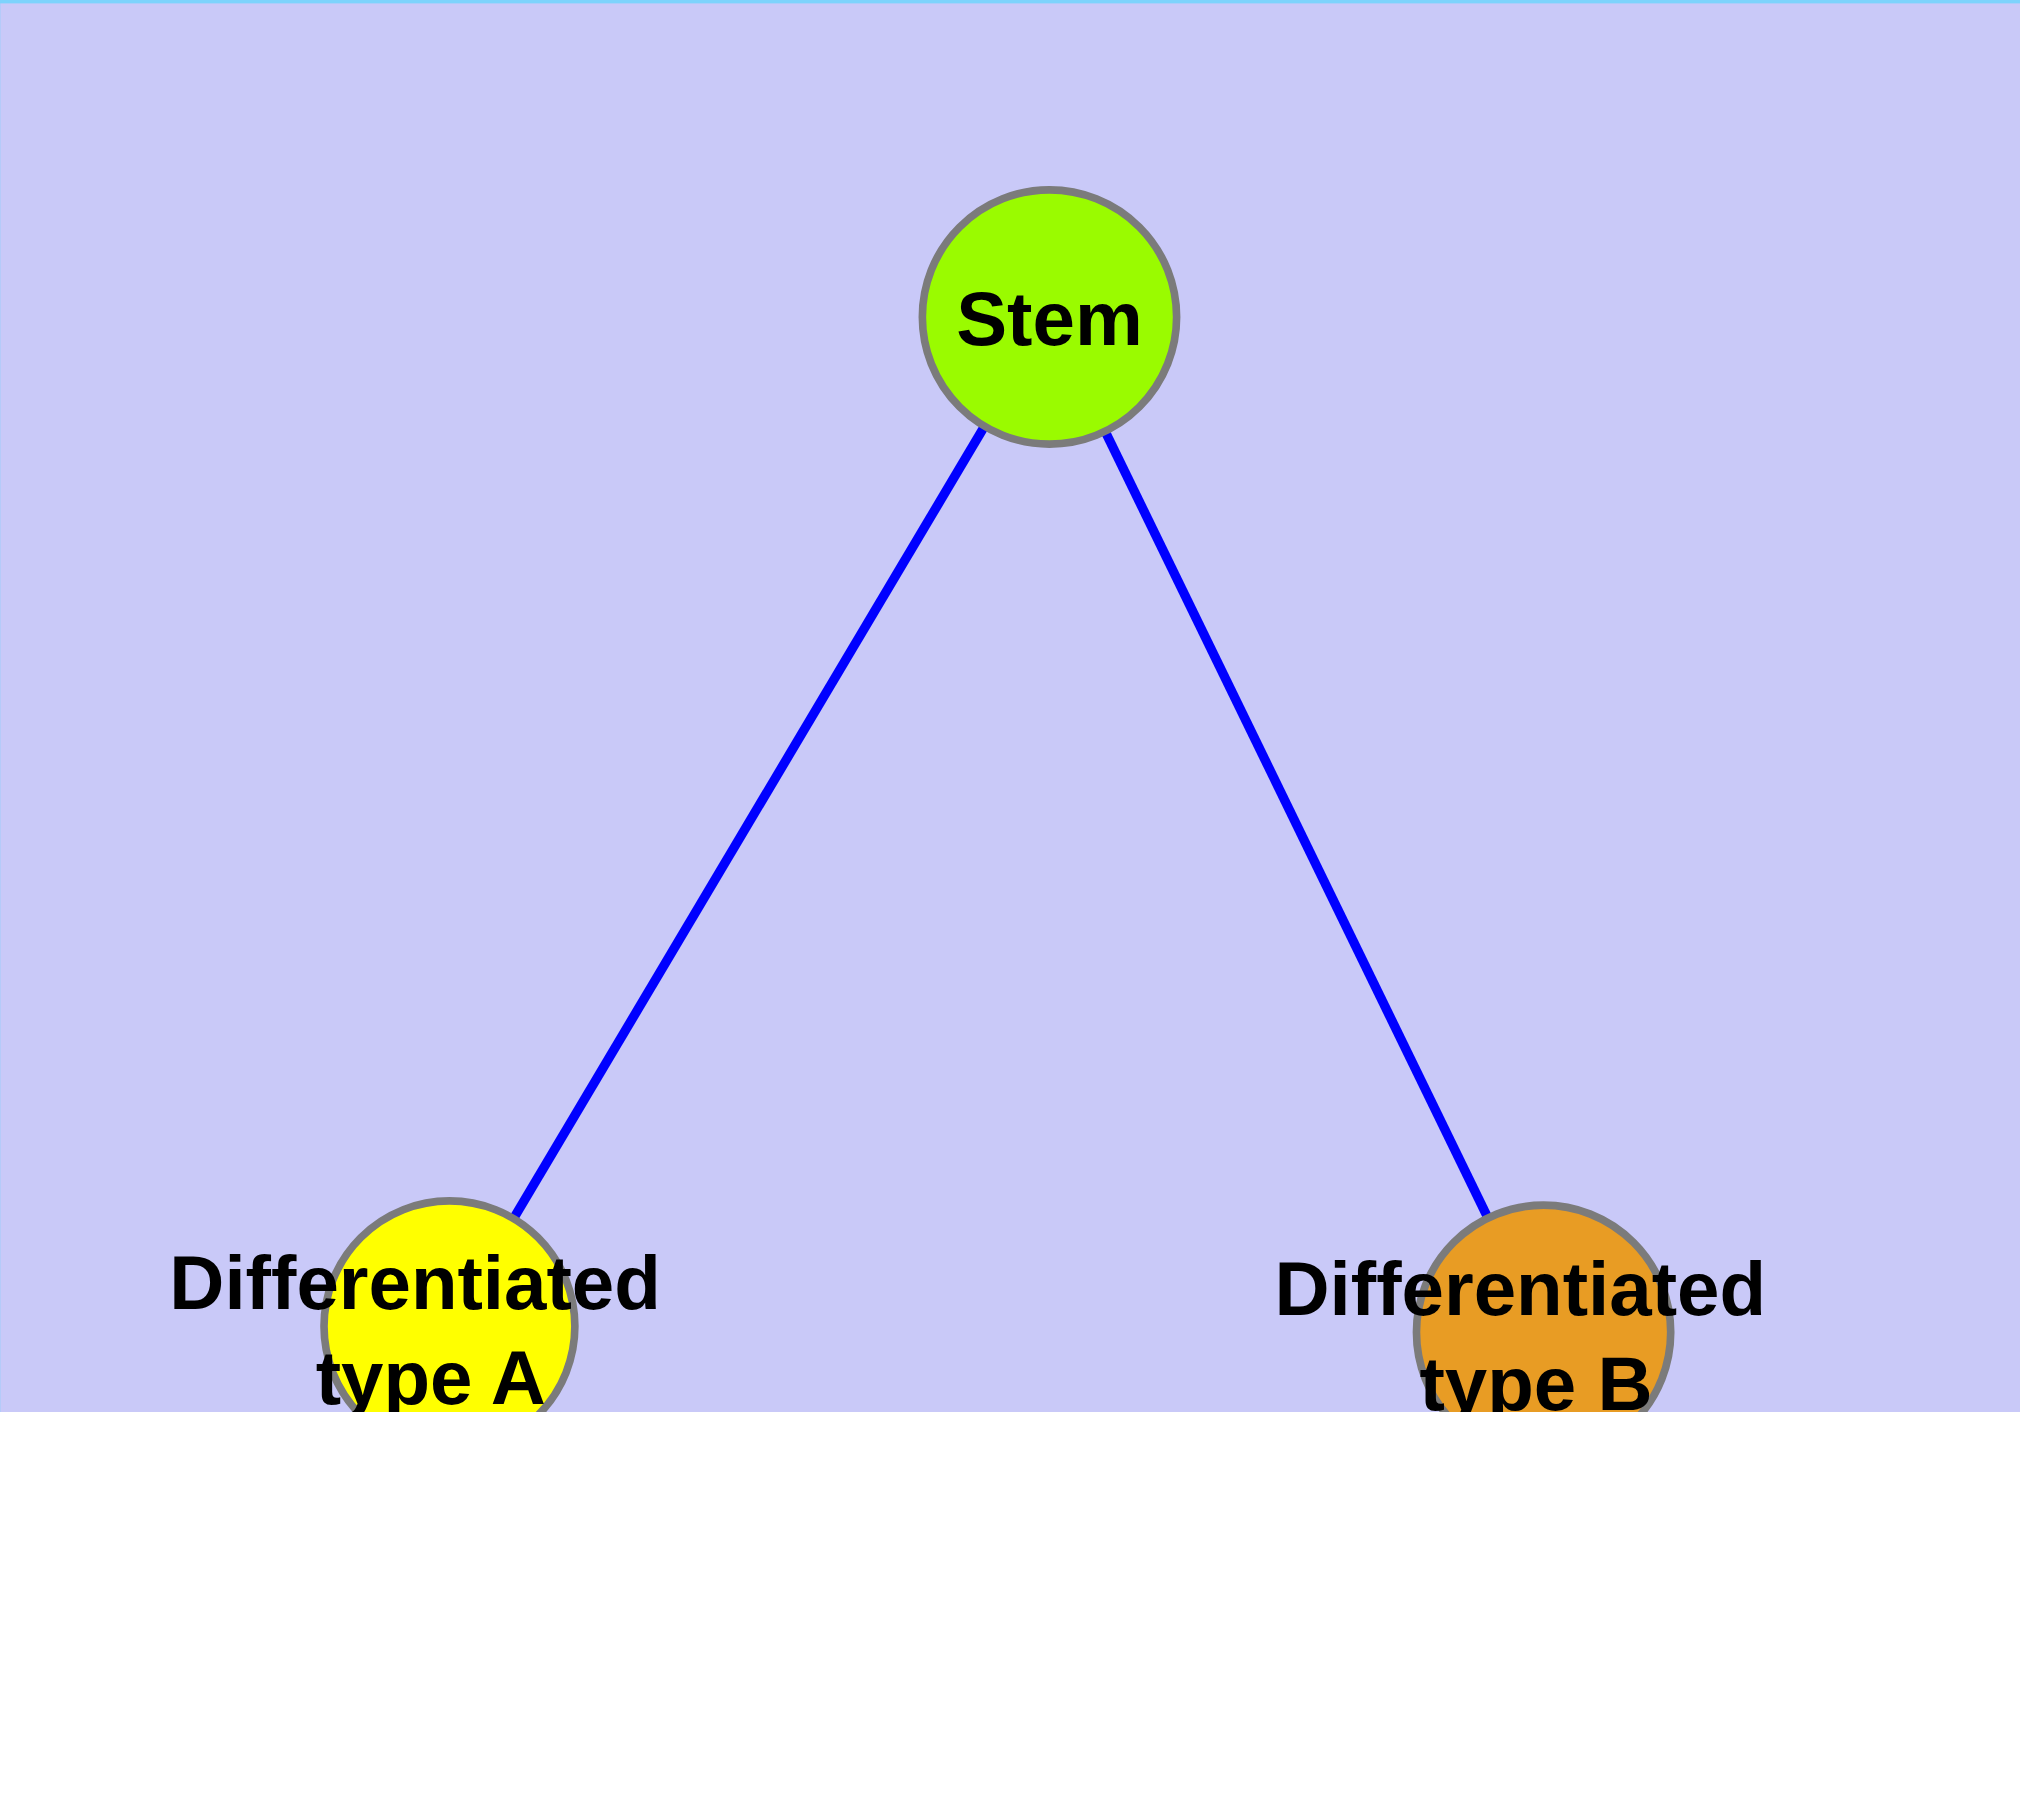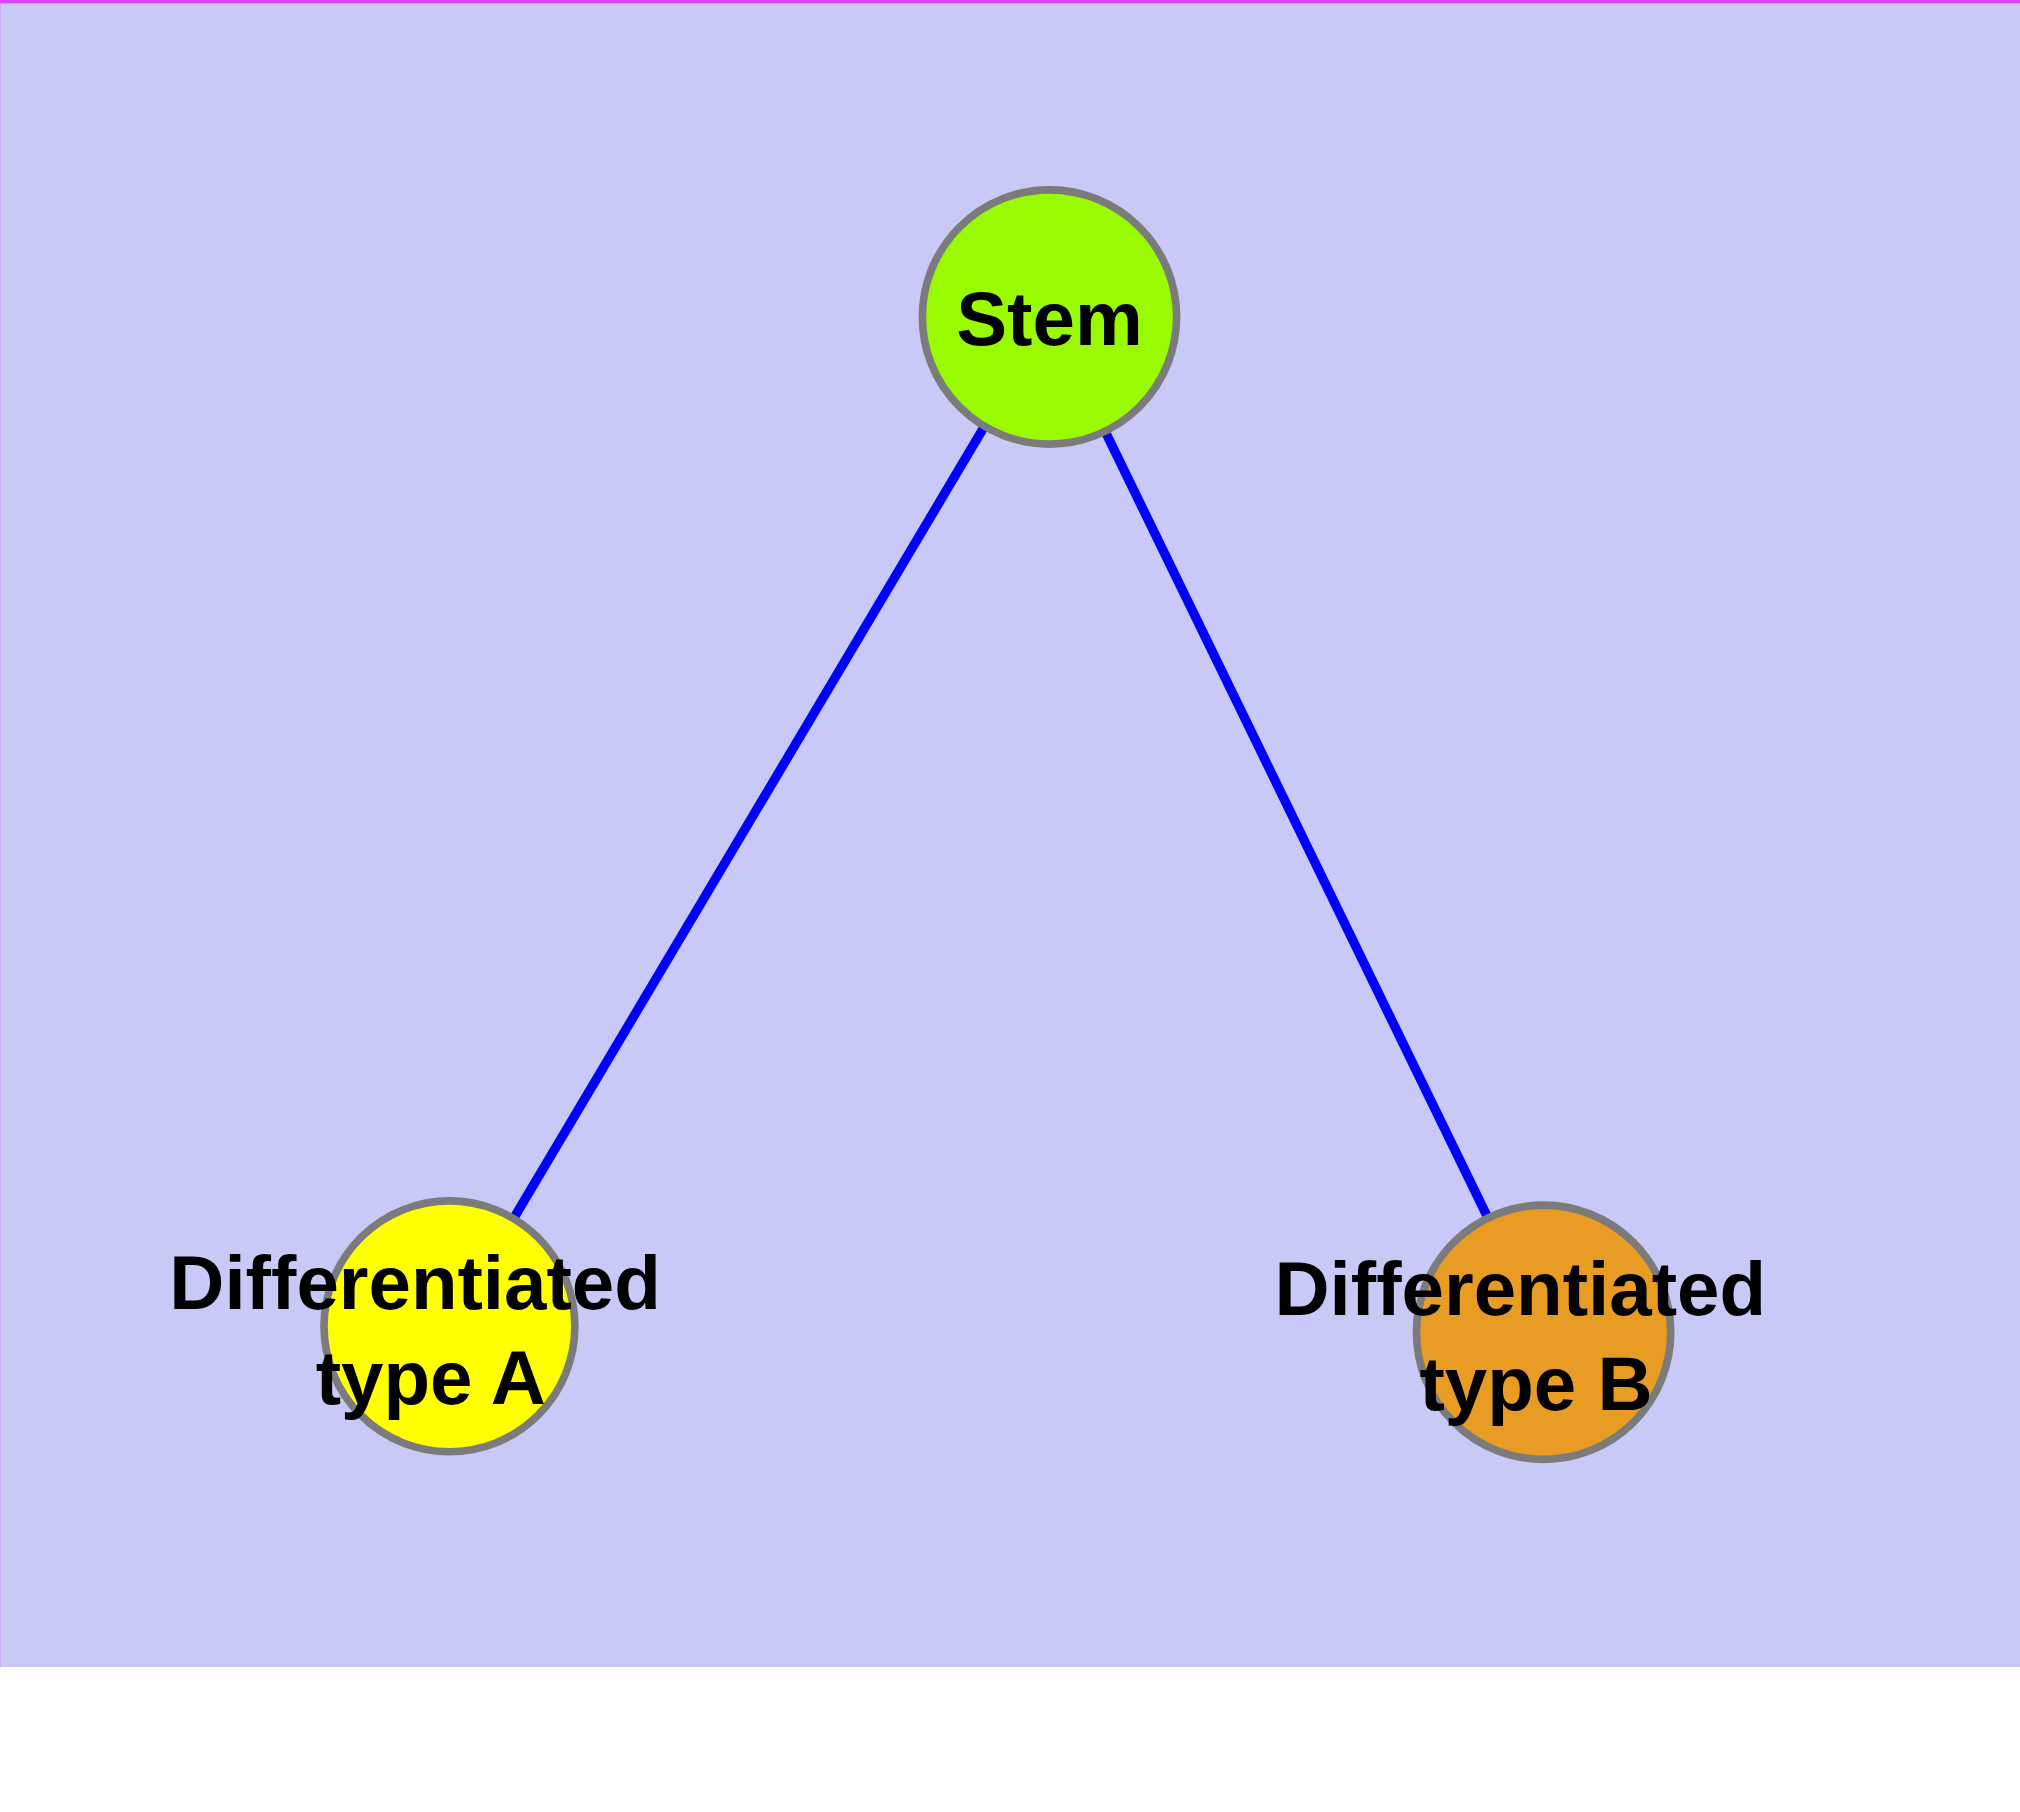--- a/index.html
+++ b/index.html
@@ -3,22 +3,22 @@
 <meta charset="utf-8">
 <style>
   html, body {
     margin: 0;
     padding: 0;
     background: #ffffff;
   }
   .page {
     position: relative;
     width: 2021px;
-    height: 1667px;
-    background: #d946ef;
+    height: 1412px;
+    background: #7dd3fc;
     overflow: hidden;
   }
   svg {
     display: block;
     position: absolute;
     top: 0;
     left: 0;
   }
   .node-label {
     font-family: "Liberation Sans", "DejaVu Sans", sans-serif;

